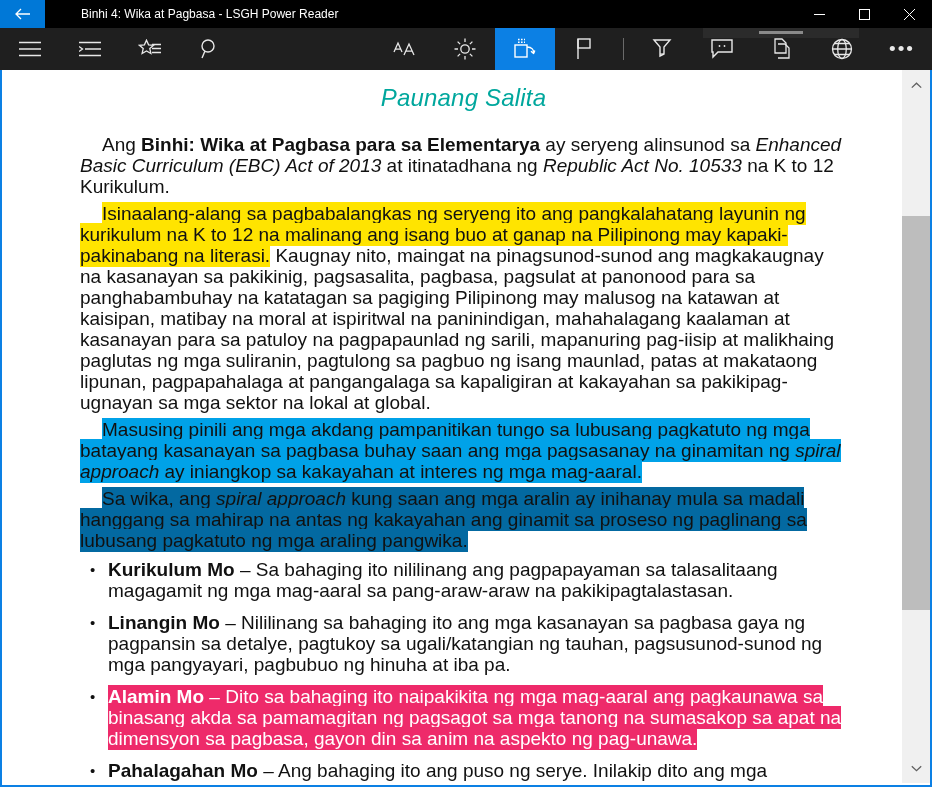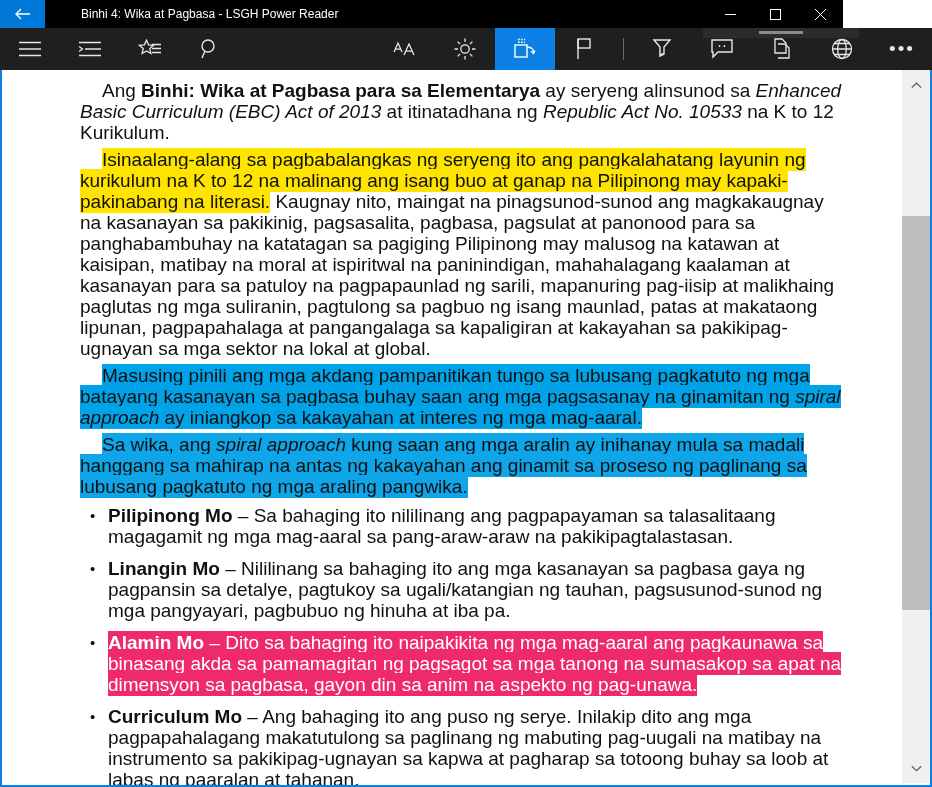--- a/index.html
+++ b/index.html
@@ -6,21 +6,21 @@
   html, body {
     width: 932px; height: 787px;
     font-family: "Liberation Sans", sans-serif;
     background: #ffffff;
     overflow: hidden;
   }
 
   
   .titlebar {
     position: absolute; top: 0; left: 0;
-    width: 843px; height: 28px;
+    width: 932px; height: 28px;
     background: #000000;
     display: flex; align-items: center;
   }
   .back-btn {
     width: 45px; height: 28px;
     background: #0078d7;
     display: flex; align-items: center; justify-content: center;
     flex: 0 0 auto;
   }
   .back-btn svg { display: block; }
@@ -108,21 +108,21 @@
   }
   p.body { margin-bottom: 6px; }
   p.indent { text-indent: 22px; }
   .bold { font-weight: bold; }
   .ital { font-style: italic; }
 
   .hl { padding: 1px 0; box-decoration-break: clone;
         -webkit-box-decoration-break: clone; }
   .hl-yellow { background: #ffe400; color: #111111; }
   .hl-cyan   { background: #00a2e8; color: #111111; }
-  .hl-green  { background: #0ea5e9; color: #111111; }
+  .hl-green  { background: #0369a1; color: #111111; }
   .hl-pink   { background: #ee2a6a; color: #ffffff; }
 
   ul.bullets { list-style: none; margin-top: 8px; }
   ul.bullets li {
     position: relative;
     padding-left: 28px;
     margin-bottom: 11px;
   }
   ul.bullets li::before {
     content: "\2022";
@@ -299,53 +299,54 @@
     </span>
   </div>
 
   <div class="tb-ellipsis">•••</div>
 </div>
 <div class="tb-notch"></div>
 
 <div class="pane">
   <div class="doc">
 
+    <div class="doc-title">Paunang Salita</div>
 
     <p class="body indent">
       <span>Ang </span><span class="bold">Binhi: Wika at Pagbasa para sa Elementarya</span><span> ay seryeng alinsunod sa </span><span class="ital">Enhanced Basic Curriculum (EBC) Act of 2013</span><span> at itinatadhana ng </span><span class="ital">Republic Act No. 10533</span><span> na K to 12 Kurikulum.</span>
     </p>
 
     <p class="body indent">
       <span class="hl hl-yellow">Isinaalang-alang sa pagbabalangkas ng seryeng ito ang pangkalahatang layunin ng kurikulum na K to 12 na malinang ang isang buo at ganap na Pilipinong may kapaki-pakinabang na literasi.</span><span> Kaugnay nito, maingat na pinagsunod-sunod ang magkakaugnay na kasanayan sa pakikinig, pagsasalita, pagbasa, pagsulat at panonood para sa panghabambuhay na katatagan sa pagiging Pilipinong may malusog na katawan at kaisipan, matibay na moral at ispiritwal na paninindigan, mahahalagang kaalaman at kasanayan para sa patuloy na pagpapaunlad ng sarili, mapanuring pag-iisip at malikhaing paglutas ng mga suliranin, pagtulong sa pagbuo ng isang maunlad, patas at makataong lipunan, pagpapahalaga at pangangalaga sa kapaligiran at kakayahan sa pakikipag-ugnayan sa mga sektor na lokal at global.</span>
     </p>
 
     <p class="body indent">
       <span class="hl hl-cyan"><span>Masusing pinili ang mga akdang pampanitikan tungo sa lubusang pagkatuto ng mga batayang kasanayan sa pagbasa buhay saan ang mga pagsasanay na ginamitan ng </span><span class="ital">spiral approach</span><span> ay iniangkop sa kakayahan at interes ng mga mag-aaral.</span></span>
     </p>
 
     <p class="body indent">
       <span class="hl hl-green"><span>Sa wika, ang </span><span class="ital">spiral approach</span><span> kung saan ang mga aralin ay inihanay mula sa madali hanggang sa mahirap na antas ng kakayahan ang ginamit sa proseso ng paglinang sa lubusang pagkatuto ng mga araling pangwika.</span></span>
     </p>
 
 
     <ul class="bullets">
       <li class="body">
-        <span class="bold">Pilipinong Mo</span><span> – </span><span>Sa bahaging ito nililinang ang pagpapayaman sa talasalitaang magagamit ng mga mag-aaral sa pang-araw-araw na pakikipagtalastasan.</span>
+        <span class="bold">Kurikulum Mo</span><span> – </span><span>Sa bahaging ito nililinang ang pagpapayaman sa talasalitaang magagamit ng mga mag-aaral sa pang-araw-araw na pakikipagtalastasan.</span>
       </li>
 
       <li class="body">
         <span class="bold">Linangin Mo</span><span> – </span><span>Nililinang sa bahaging ito ang mga kasanayan sa pagbasa gaya ng pagpansin sa detalye, pagtukoy sa ugali/katangian ng tauhan, pagsusunod-sunod ng mga pangyayari, pagbubuo ng hinuha at iba pa.</span>
       </li>
 
       <li class="body">
         <span class="hl hl-pink"><span class="bold">Alamin Mo</span><span> – </span><span>Dito sa bahaging ito naipakikita ng mga mag-aaral ang pagkaunawa sa binasang akda sa pamamagitan ng pagsagot sa mga tanong na sumasakop sa apat na dimensyon sa pagbasa, gayon din sa anim na aspekto ng pag-unawa.</span></span>
       </li>
 
       <li class="body">
-        <span class="bold">Curriculum Mo</span><span> – </span><span>Ang bahaging ito ang puso ng serye. Inilakip dito ang mga pagpapahalagang makatutulong sa paglinang ng mabuting pag-uugali na matibay na instrumento sa pakikipag-ugnayan sa kapwa at pagharap sa totoong buhay sa loob at labas ng paaralan at tahanan.</span>
+        <span class="bold">Pahalagahan Mo</span><span> – </span><span>Ang bahaging ito ang puso ng serye. Inilakip dito ang mga pagpapahalagang makatutulong sa paglinang ng mabuting pag-uugali na matibay na instrumento sa pakikipag-ugnayan sa kapwa at pagharap sa totoong buhay sa loob at labas ng paaralan at tahanan.</span>
       </li>
 
       <li class="body">
         <span class="bold">Ipahayag Mo</span><span> – </span><span>Nililinang sa bahaging ito ang kakayahan at kasanayan sa paglalahad ng iniisip, nadarama at karanasan sa paraang pasalita o pasulat.</span>
       </li>
 
     </ul>
   </div>
 
   <div class="scrollbar">

